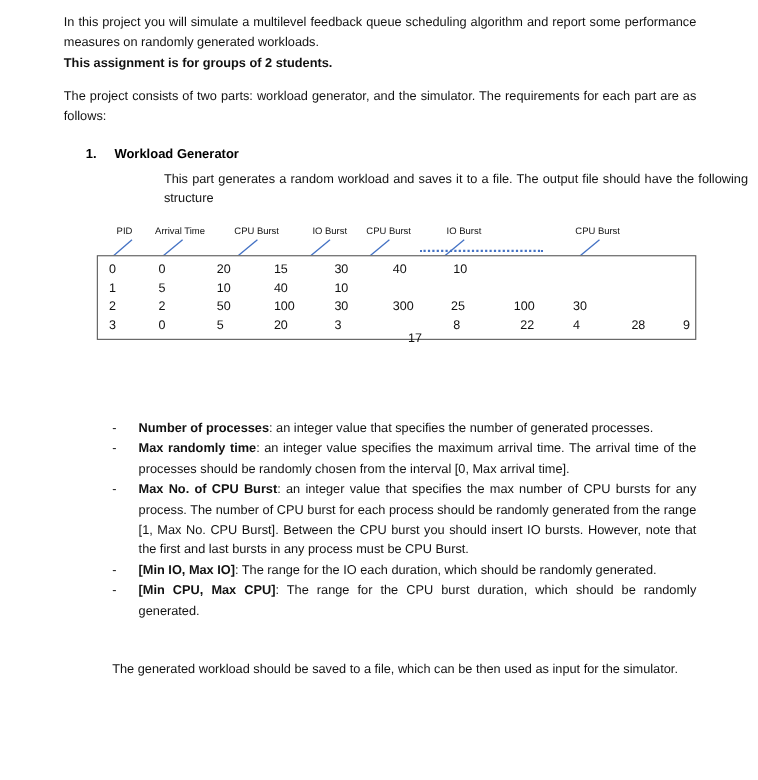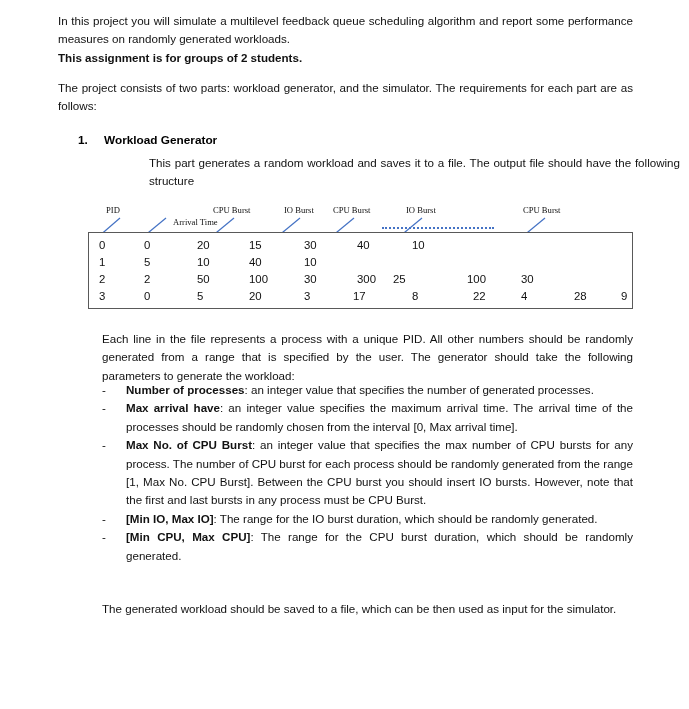--- a/index.html
+++ b/index.html
@@ -75,21 +75,20 @@
     left: 0; top: 0;
     width: 548px;
     height: 34px;
   }
   .fig-label {
     position: absolute;
     font-size: 8.6px;
     line-height: 11px;
     white-space: nowrap;
     color: #111;
-    font-family: Liberation Serif, serif;
   }
   .fig-arrows {
     position: absolute;
     left: 0; top: 0;
     width: 548px;
     height: 34px;
     overflow: visible;
   }
   .dotline {
     position: absolute;
@@ -172,21 +171,21 @@
   <div class="heading-row">
     <span class="heading-num">1.</span>
     <span>Workload Generator</span>
   </div>
 
   <div class="para para3">This part generates a random workload and saves it to a file. The output file should have the following structure</div>
 
   <div class="figure">
     <div class="fig-labels" id="fig-labels">
         <div class="fig-label" style="left: 18px; top: 0px;">PID</div>
-        <div class="fig-label" style="left: 53px; top: 12px; margin-left: 32px;">Arrival Time</div>
+        <div class="fig-label" style="left: 53px; top: 0px;">Arrival Time</div>
         <div class="fig-label" style="left: 125px; top: 0px;">CPU Burst</div>
         <div class="fig-label" style="left: 196px; top: 0px;">IO Burst</div>
         <div class="fig-label" style="left: 245px; top: 0px;">CPU Burst</div>
         <div class="fig-label" style="left: 318px; top: 0px;">IO Burst</div>
         <div class="fig-label" style="left: 435px; top: 0px;">CPU Burst</div>
       </div>
     <svg class="fig-arrows" id="fig-arrows" viewBox="0 0 548 34" width="548" height="34">
         <defs>
           <marker id="ah" markerWidth="5" markerHeight="5" refX="3.6" refY="2.1" orient="auto">
             <path d="M0,0 L4.6,2.1 L0,4.2 z" fill="#4472c4"></path>
@@ -218,45 +217,44 @@
           <span class="tcell" style="left: 160px;">40</span>
           <span class="tcell" style="left: 215px;">10</span>
         </div>
         <div class="trow" style="top: 38px;">
           <span class="tcell" style="left: 10px;">2</span>
           <span class="tcell" style="left: 55px;">2</span>
           <span class="tcell" style="left: 108px;">50</span>
           <span class="tcell" style="left: 160px;">100</span>
           <span class="tcell" style="left: 215px;">30</span>
           <span class="tcell" style="left: 268px;">300</span>
-          <span class="tcell" style="left: 304px;">25</span>
+          <span class="tcell" style="left: 321px;">25</span>
           <span class="tcell" style="left: 378px;">100</span>
           <span class="tcell" style="left: 432px;">30</span>
         </div>
         <div class="trow" style="top: 55px;">
           <span class="tcell" style="left: 10px;">3</span>
           <span class="tcell" style="left: 55px;">0</span>
           <span class="tcell" style="left: 108px;">5</span>
           <span class="tcell" style="left: 160px;">20</span>
           <span class="tcell" style="left: 215px;">3</span>
-          <span class="tcell" style="left: 264px;">17</span>
+          <span class="tcell" style="left: 282px; margin-top: 12px;">17</span>
           <span class="tcell" style="left: 323px;">8</span>
           <span class="tcell" style="left: 384px;">22</span>
           <span class="tcell" style="left: 432px;">4</span>
           <span class="tcell" style="left: 485px;">28</span>
           <span class="tcell" style="left: 532px;">9</span>
         </div>
       </div>
   </div>
 
-  <div class="para para4">Each line in the file represents a process with a unique PID. All other numbers should be randomly generated from a range that is specified by the user. The generator should take the following parameters to generate the workload:</div>
 
   <div class="bullets" id="bullets">
       <div class="bullet"><span class="dash">-</span><b>Number of processes</b><span>: an integer value that specifies the number of generated processes.</span></div>
-      <div class="bullet"><span class="dash">-</span><b>Max arrival have</b><span>: an integer value specifies the maximum arrival time. The arrival time of the processes should be randomly chosen from the interval [0, Max arrival time].</span></div>
+      <div class="bullet"><span class="dash">-</span><b>Max randomly time</b><span>: an integer value specifies the maximum arrival time. The arrival time of the processes should be randomly chosen from the interval [0, Max arrival time].</span></div>
       <div class="bullet"><span class="dash">-</span><b>Max No. of CPU Burst</b><span>: an integer value that specifies the max number of CPU bursts for any process. The number of CPU burst for each process should be randomly generated from the range [1, Max No. CPU Burst]. Between the CPU burst you should insert IO bursts. However, note that the first and last bursts in any process must be CPU Burst.</span></div>
-      <div class="bullet"><span class="dash">-</span><b>[Min IO, Max IO]</b><span>: The range for the IO burst duration, which should be randomly generated.</span></div>
+      <div class="bullet"><span class="dash">-</span><b>[Min IO, Max IO]</b><span>: The range for the IO each duration, which should be randomly generated.</span></div>
       <div class="bullet"><span class="dash">-</span><b>[Min CPU, Max CPU]</b><span>: The range for the CPU burst duration, which should be randomly generated.</span></div>
     </div>
 
   <div class="para para5">The generated workload should be saved to a file, which can be then used as input for the simulator.</div>
 
 </div>
 
 </body></html>

